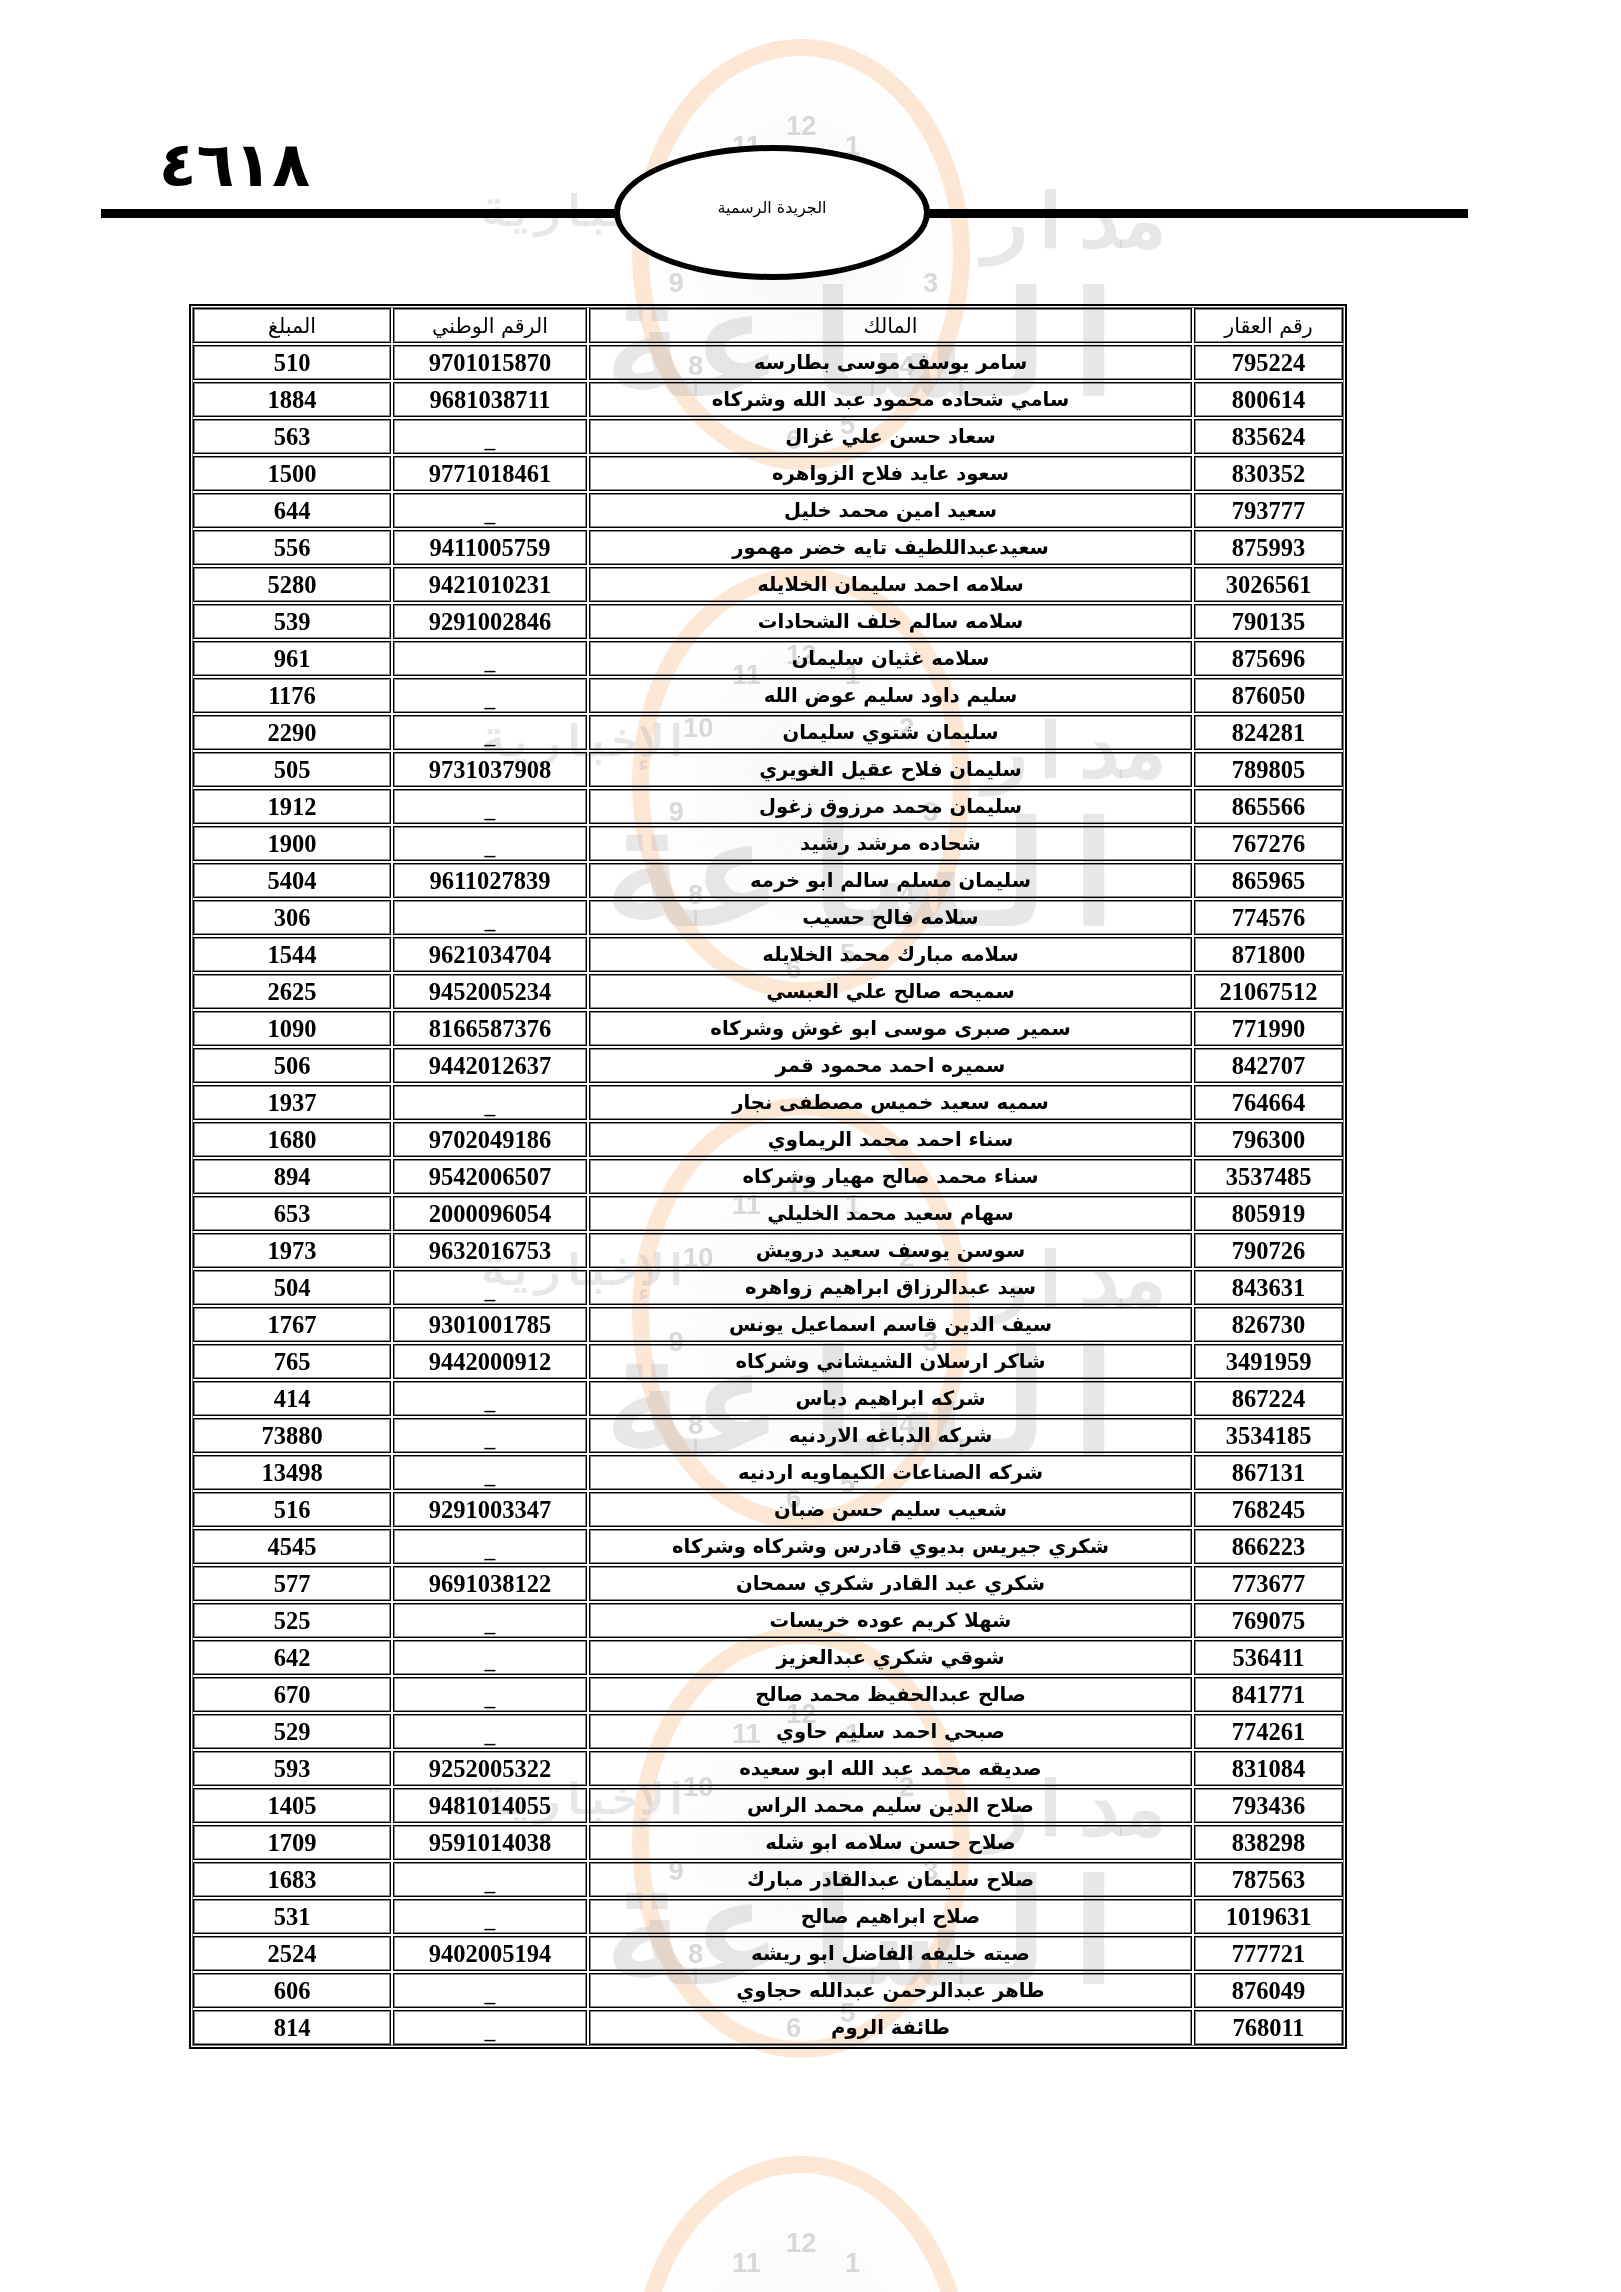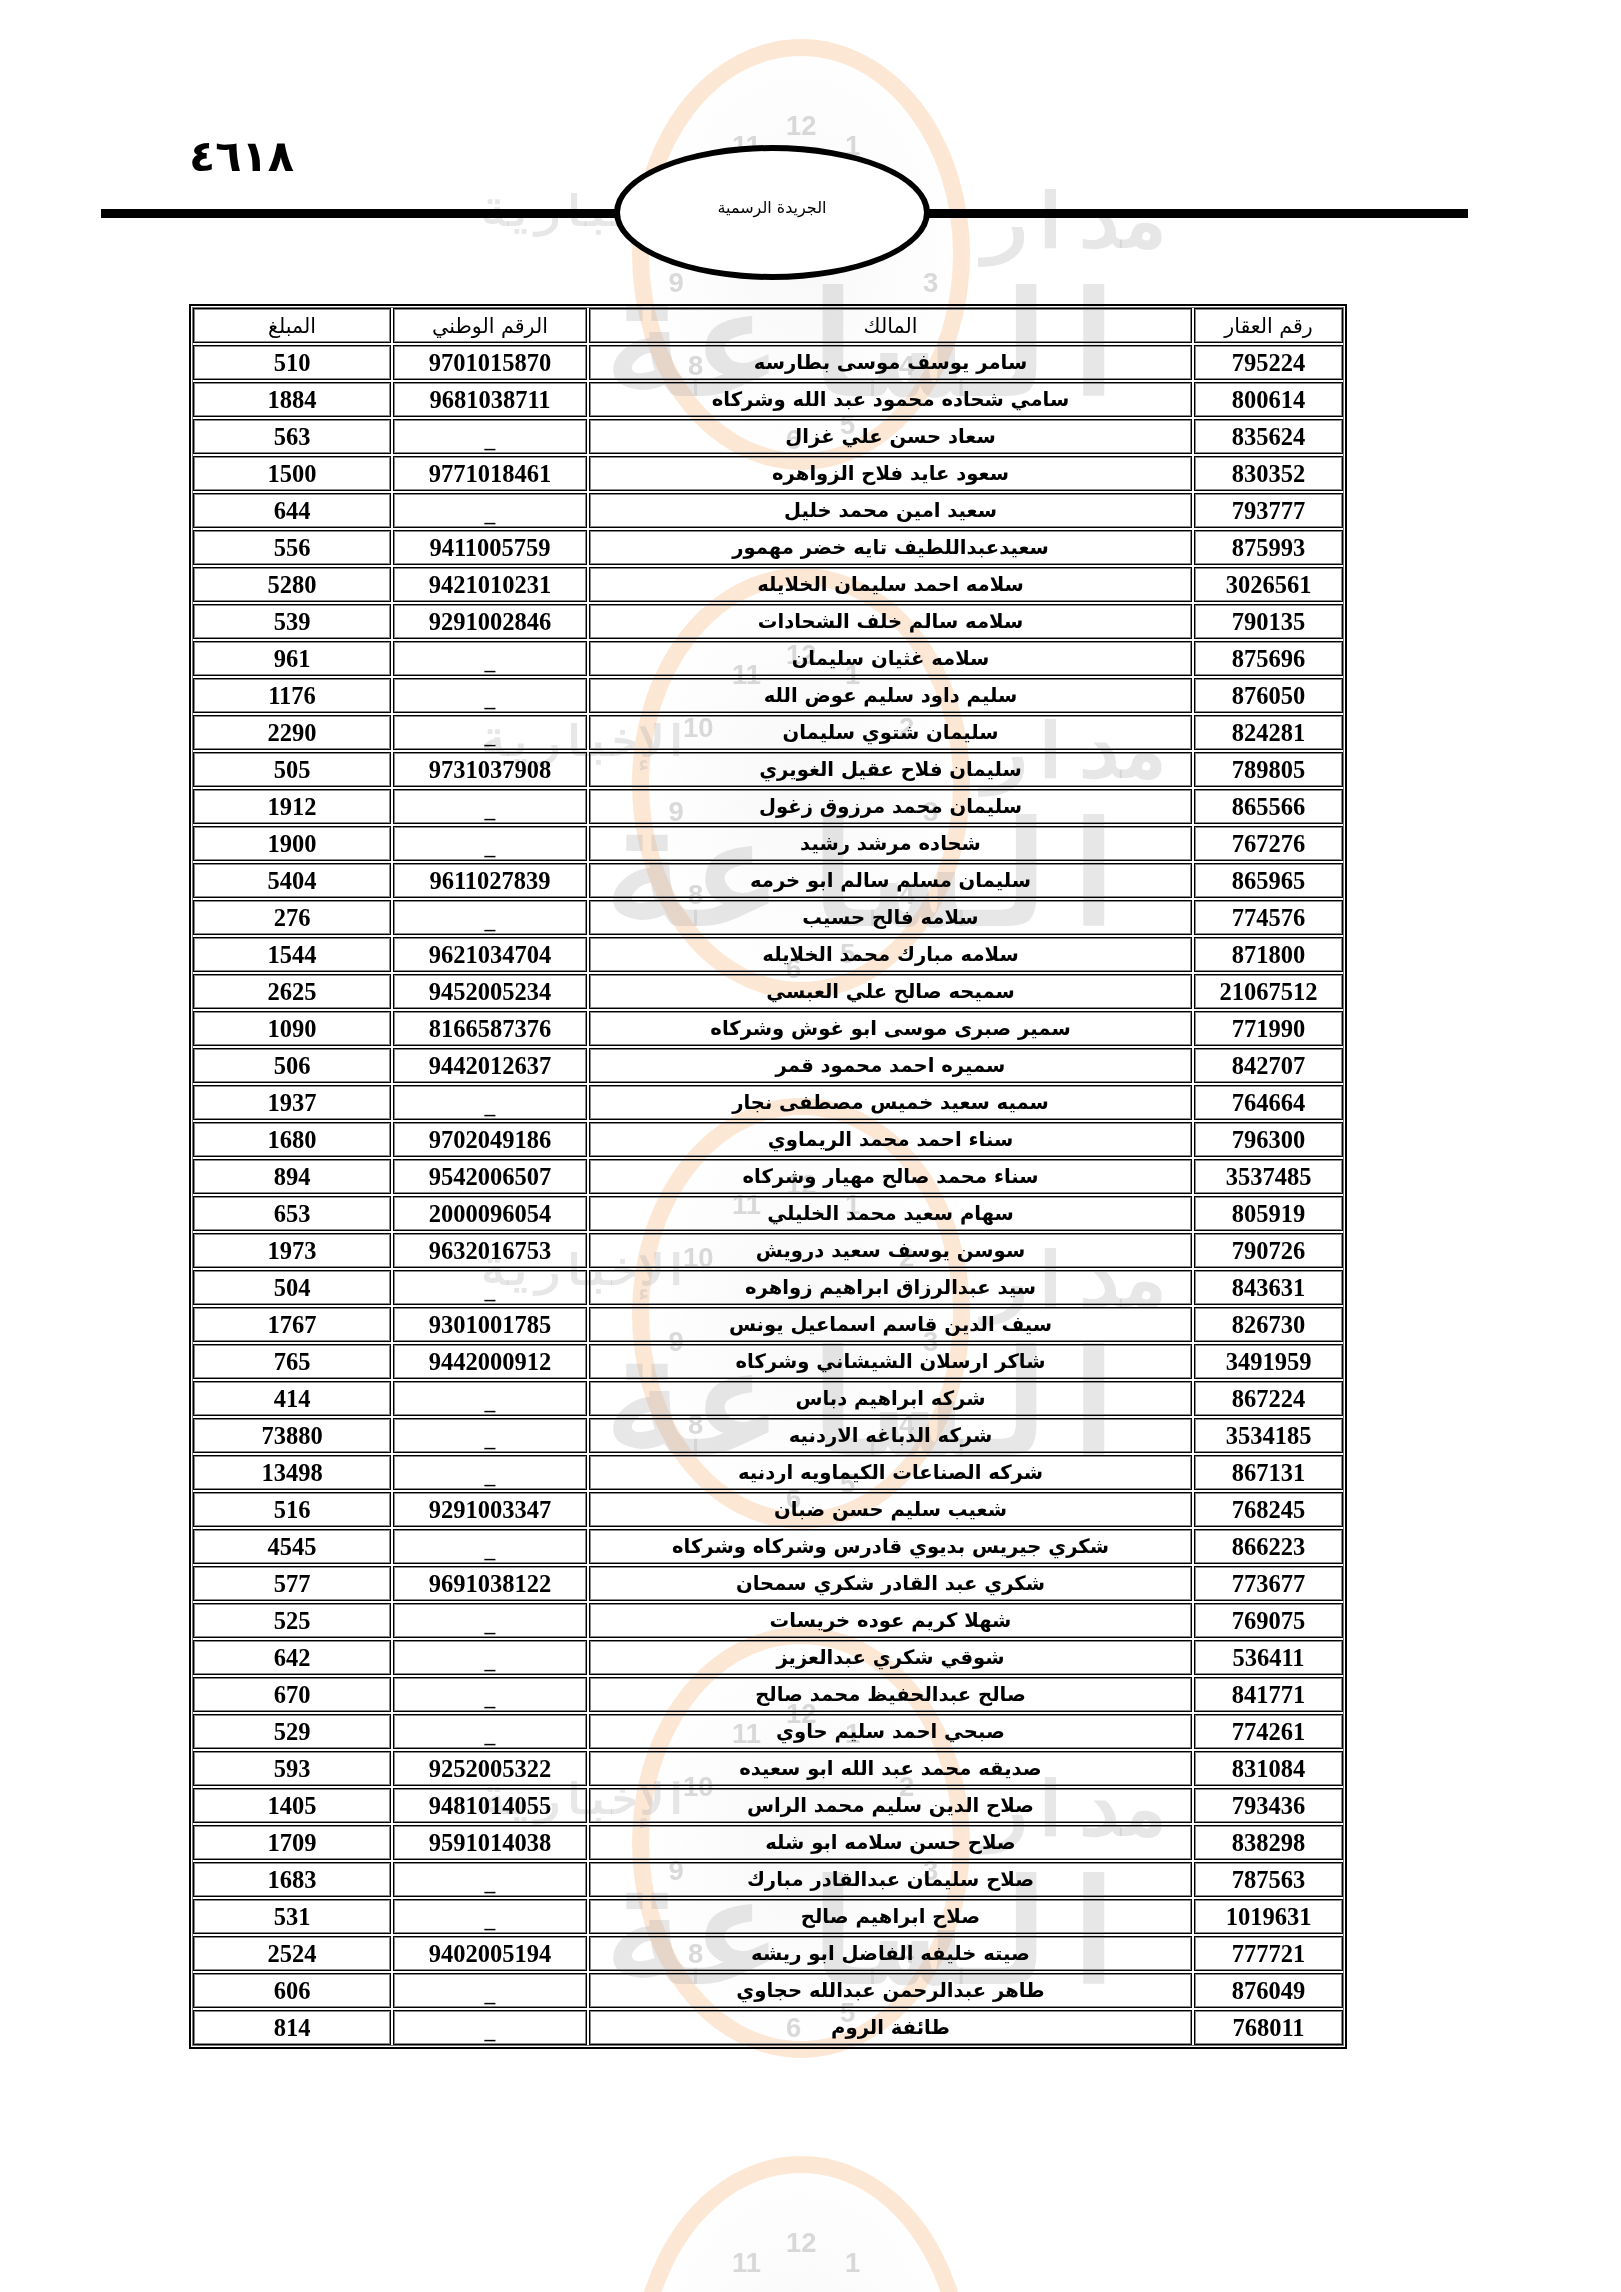--- a/index.html
+++ b/index.html
@@ -12,22 +12,22 @@
               border:17.6px solid rgba(245,150,70,0.22); box-sizing:border-box;
               background:radial-gradient(ellipse at center, rgba(235,235,235,0.35) 0%, rgba(250,250,250,0.15) 70%, rgba(255,255,255,0) 100%); }
   .wm-clock .num { position:absolute; font-family:"Liberation Sans", sans-serif;
                    color:rgba(150,150,150,0.35); font-size:27.4px; font-weight:bold; }
   .wm-text { font-family:Liberation Mono, monospace; font-weight:bold; color:rgba(170,170,170,0.28); direction:rtl; }
   .wm-big { left:510px; width:725px; font-size:147px; line-height:147px; text-align:center; }
   .wm-small-l { left:482px; font-size:43px; }
   .wm-small-r { left:980px; font-size:78px; }
 
   
-  .page-number { position:absolute; left:173px; top:125px; width:137px; height:63px;
-                 font-family:"DejaVu Sans", sans-serif; font-weight:bold; font-size:43px;
+  .page-number { position:absolute; left:173px; top:133px; width:137px; height:63px;
+                 font-family:"DejaVu Sans", sans-serif; font-weight:bold; font-size:62px;
                  line-height:63px; text-align:center; letter-spacing:2px; direction:rtl; }
   .rule { position:absolute; top:209px; height:8.8px; background:#000; }
   .rule-left { left:101px; width:519px; }
   .rule-right { left:921px; width:547px; }
   .title-ellipse { position:absolute; left:614px; top:145px; width:316px; height:135px;
                    box-sizing:border-box; border:6.9px solid #000; border-radius:50%;
                    background:#fff; display:flex; align-items:center; justify-content:center; }
   .title-text { font-family:"DejaVu Sans", sans-serif; font-size:16px; font-weight:normal;
                 direction:rtl; margin-top:-9.8px; }
 
@@ -234,21 +234,21 @@
         <tr>
           <td class="num">865965</td>
           <td class="name">سليمان مسلم سالم ابو خرمه</td>
           <td class="num">9611027839</td>
           <td class="num">5404</td>
         </tr>
         <tr>
           <td class="num">774576</td>
           <td class="name">سلامه فالح حسيب</td>
           <td class="num nid-empty">_</td>
-          <td class="num">276</td>
+          <td class="num">306</td>
         </tr>
         <tr>
           <td class="num">871800</td>
           <td class="name">سلامه مبارك محمد الخلايله</td>
           <td class="num">9621034704</td>
           <td class="num">1544</td>
         </tr>
         <tr>
           <td class="num">21067512</td>
           <td class="name">سميحه صالح علي العبسي</td>

